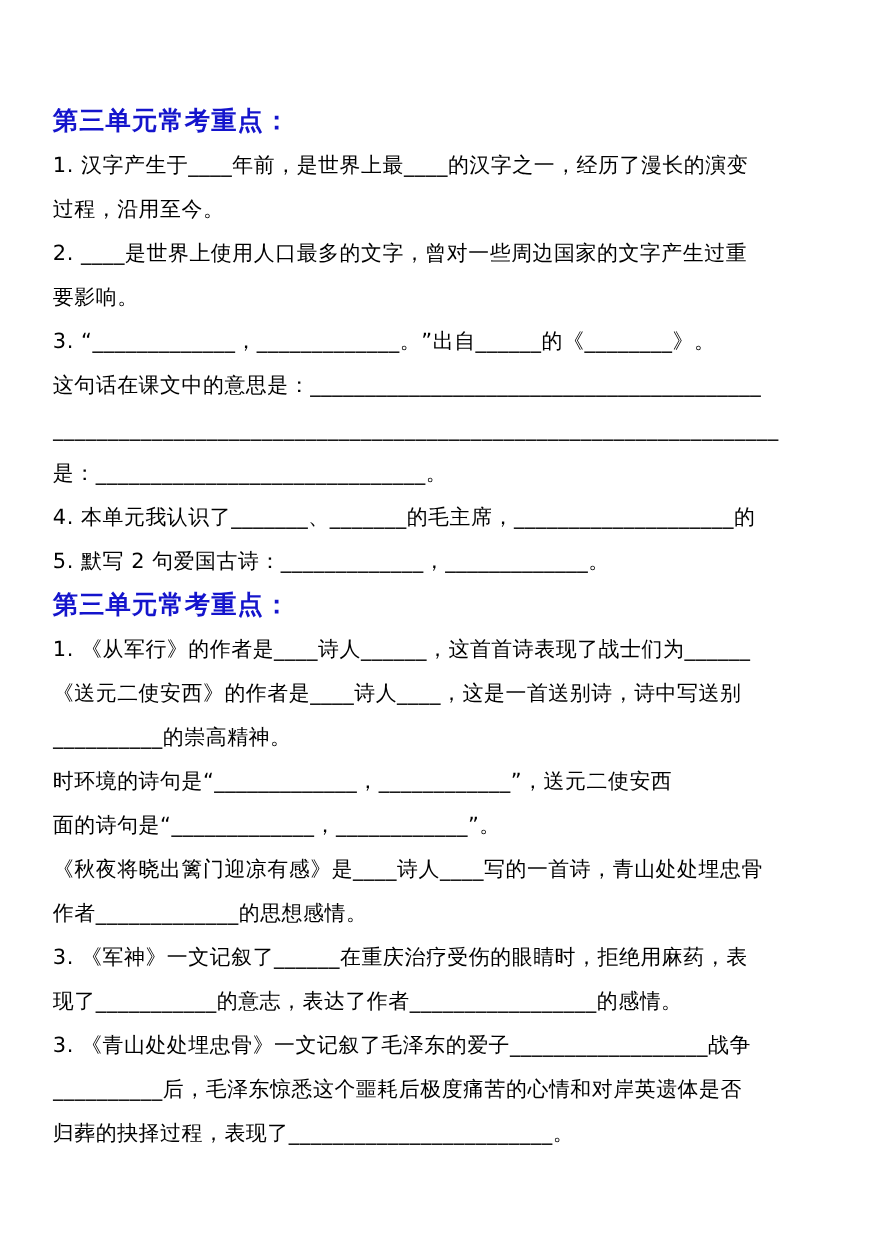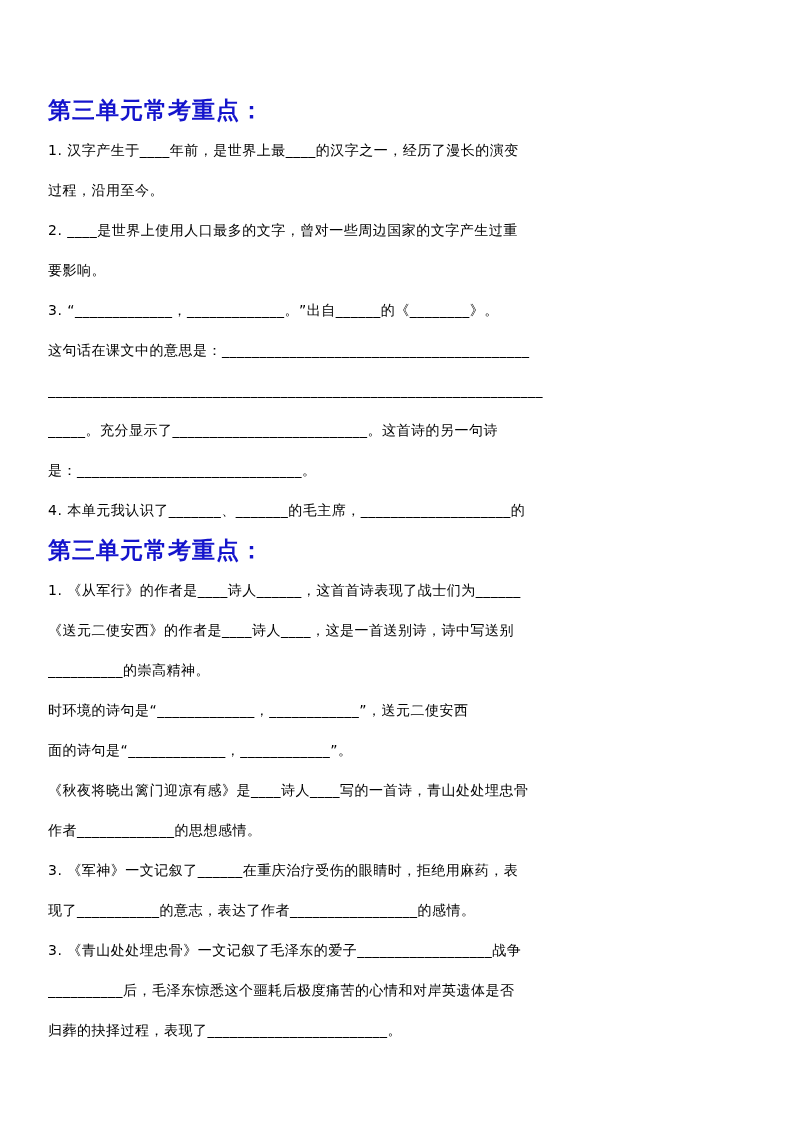--- a/index.html
+++ b/index.html
@@ -26,21 +26,21 @@
   .section-title {
     color: #1414cc;
     font-weight: bold;
     font-size: 23px;
     height: 40px;
     line-height: 40px;
     white-space: nowrap;
     letter-spacing: 1px;
   }
   .line {
-    font-size: 14px;
+    font-size: 19px;
     font-weight: 500;
     height: 40px;
     line-height: 40px;
     white-space: nowrap;
     overflow: hidden;
     letter-spacing: 0.5px;
     color: #000000;
   }
 </style>
 </head>
@@ -49,23 +49,23 @@
 <div class="page">
 
   <div class="section-title">第三单元常考重点：</div>
   <div class="line">1. 汉字产生于____年前，是世界上最____的汉字之一，经历了漫长的演变</div>
   <div class="line">过程，沿用至今。</div>
   <div class="line">2. ____是世界上使用人口最多的文字，曾对一些周边国家的文字产生过重</div>
   <div class="line">要影响。</div>
   <div class="line">3. “_____________，_____________。”出自______的《________》。</div>
   <div class="line">这句话在课文中的意思是：_________________________________________</div>
   <div class="line">__________________________________________________________________</div>
-  <div class="line">_____。充分显示了__________________________。这首诗的另一句诗</div>
   <div class="line">是：______________________________。</div>
   <div class="line">4. 本单元我认识了_______、_______的毛主席，____________________的</div>
+  <div class="line">5. 默写 2 句爱国古诗：_____________，_____________。</div>
 
   <div class="section-title">第三单元常考重点：</div>
   <div class="line">1. 《从军行》的作者是____诗人______，这首首诗表现了战士们为______</div>
   <div class="line">《送元二使安西》的作者是____诗人____，这是一首送别诗，诗中写送别</div>
   <div class="line">__________的崇高精神。</div>
   <div class="line">时环境的诗句是“_____________，____________”，送元二使安西</div>
   <div class="line">面的诗句是“_____________，____________”。</div>
   <div class="line">《秋夜将晓出篱门迎凉有感》是____诗人____写的一首诗，青山处处埋忠骨</div>
   <div class="line">作者_____________的思想感情。</div>
   <div class="line">3. 《军神》一文记叙了______在重庆治疗受伤的眼睛时，拒绝用麻药，表</div>

